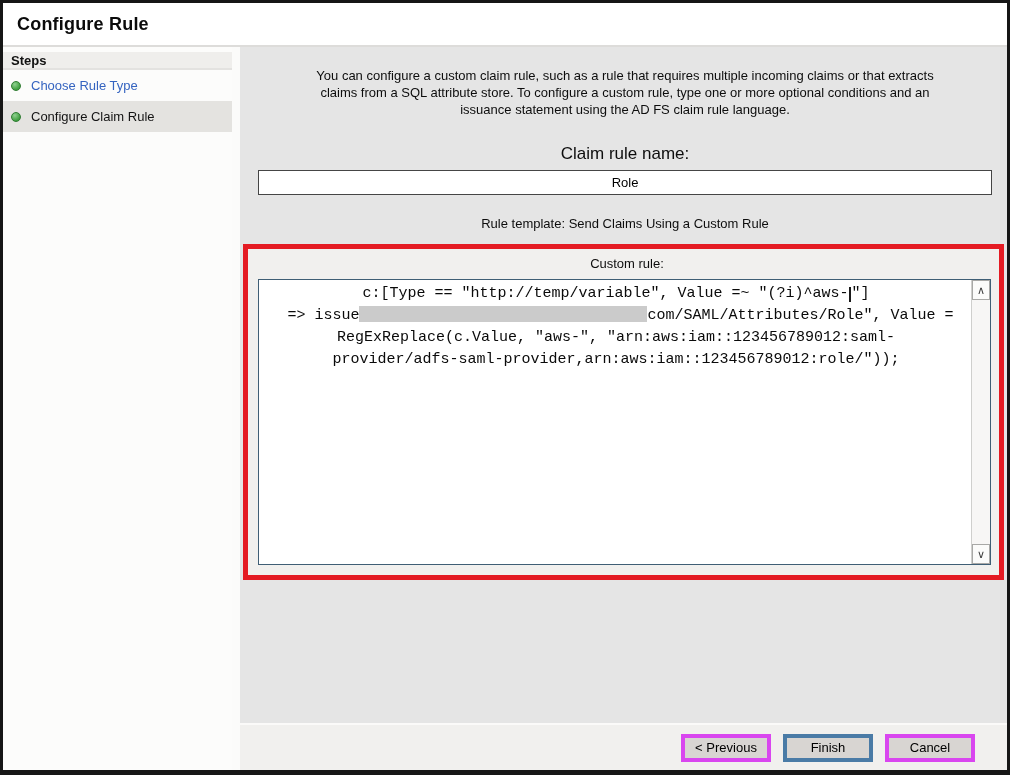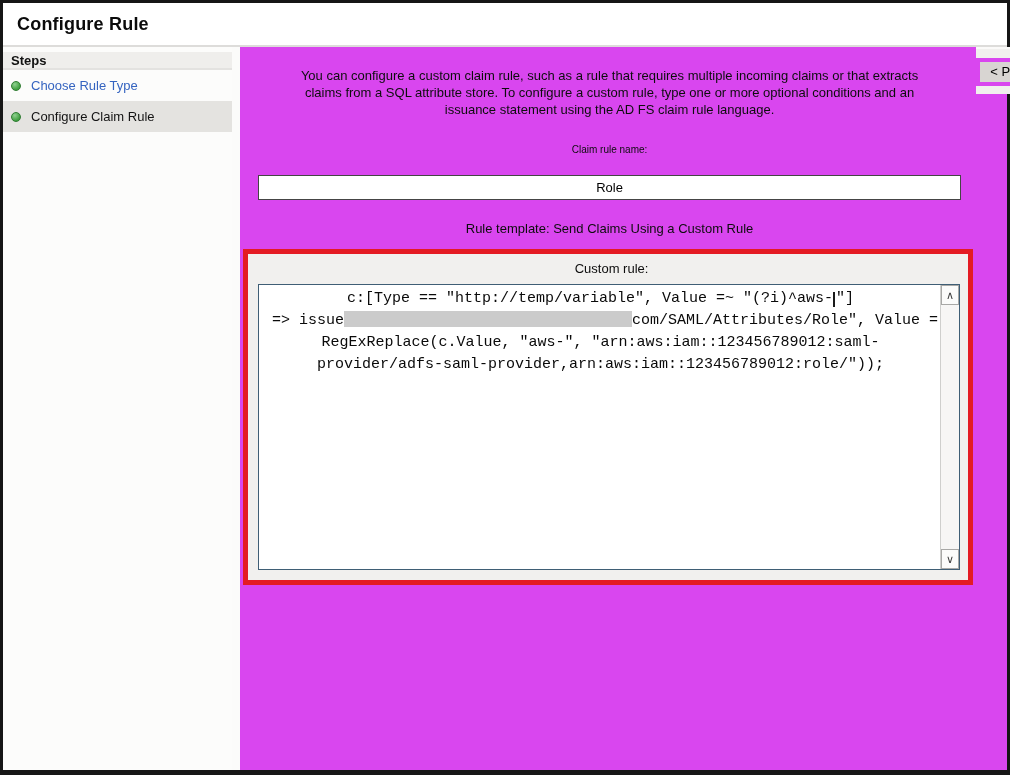--- a/index.html
+++ b/index.html
@@ -50,28 +50,28 @@
     width: 10px; height: 10px; border-radius: 50%;
     background: radial-gradient(circle at 35% 30%, #8fd08f, #3f9e3f 70%);
     border: 1px solid #2f7d32;
     flex: 0 0 auto;
   }
   .step-label-link { color: #3564c0; }
   .step-label-current { color: #141414; }
 
   .side-gap { width: 8px; background: #fbfbfa; flex: 0 0 auto; }
 
-  .right-col { flex: 1; display: flex; flex-direction: row; background: #d946ef; min-width: 0; }
+  .right-col { flex: 1; display: flex; flex-direction: column; background: #e5e5e5; min-width: 0; }
 
   .main-content { flex: 1; padding: 20px 15px 0 18px; }
 
   .description { font-size: 13px; color: #0d0d0d; line-height: 17px; }
   .description div { white-space: pre; }
 
-  .field-label { font-size: 10px; color: #0d0d0d; margin-top: 26px; margin-bottom: 20px; }
+  .field-label { font-size: 17px; color: #0d0d0d; margin-top: 26px; margin-bottom: 6px; }
 
   .claim-name-input {
     width: 100%; height: 25px;
     border: 1px solid #454545;
     font-family: "Liberation Sans", sans-serif;
     font-size: 13px; color: #000; padding: 0 5px;
     background: #fff; outline: none;
   }
 
   .rule-template { font-size: 13px; color: #0d0d0d; margin-top: 21px; white-space: pre; }

